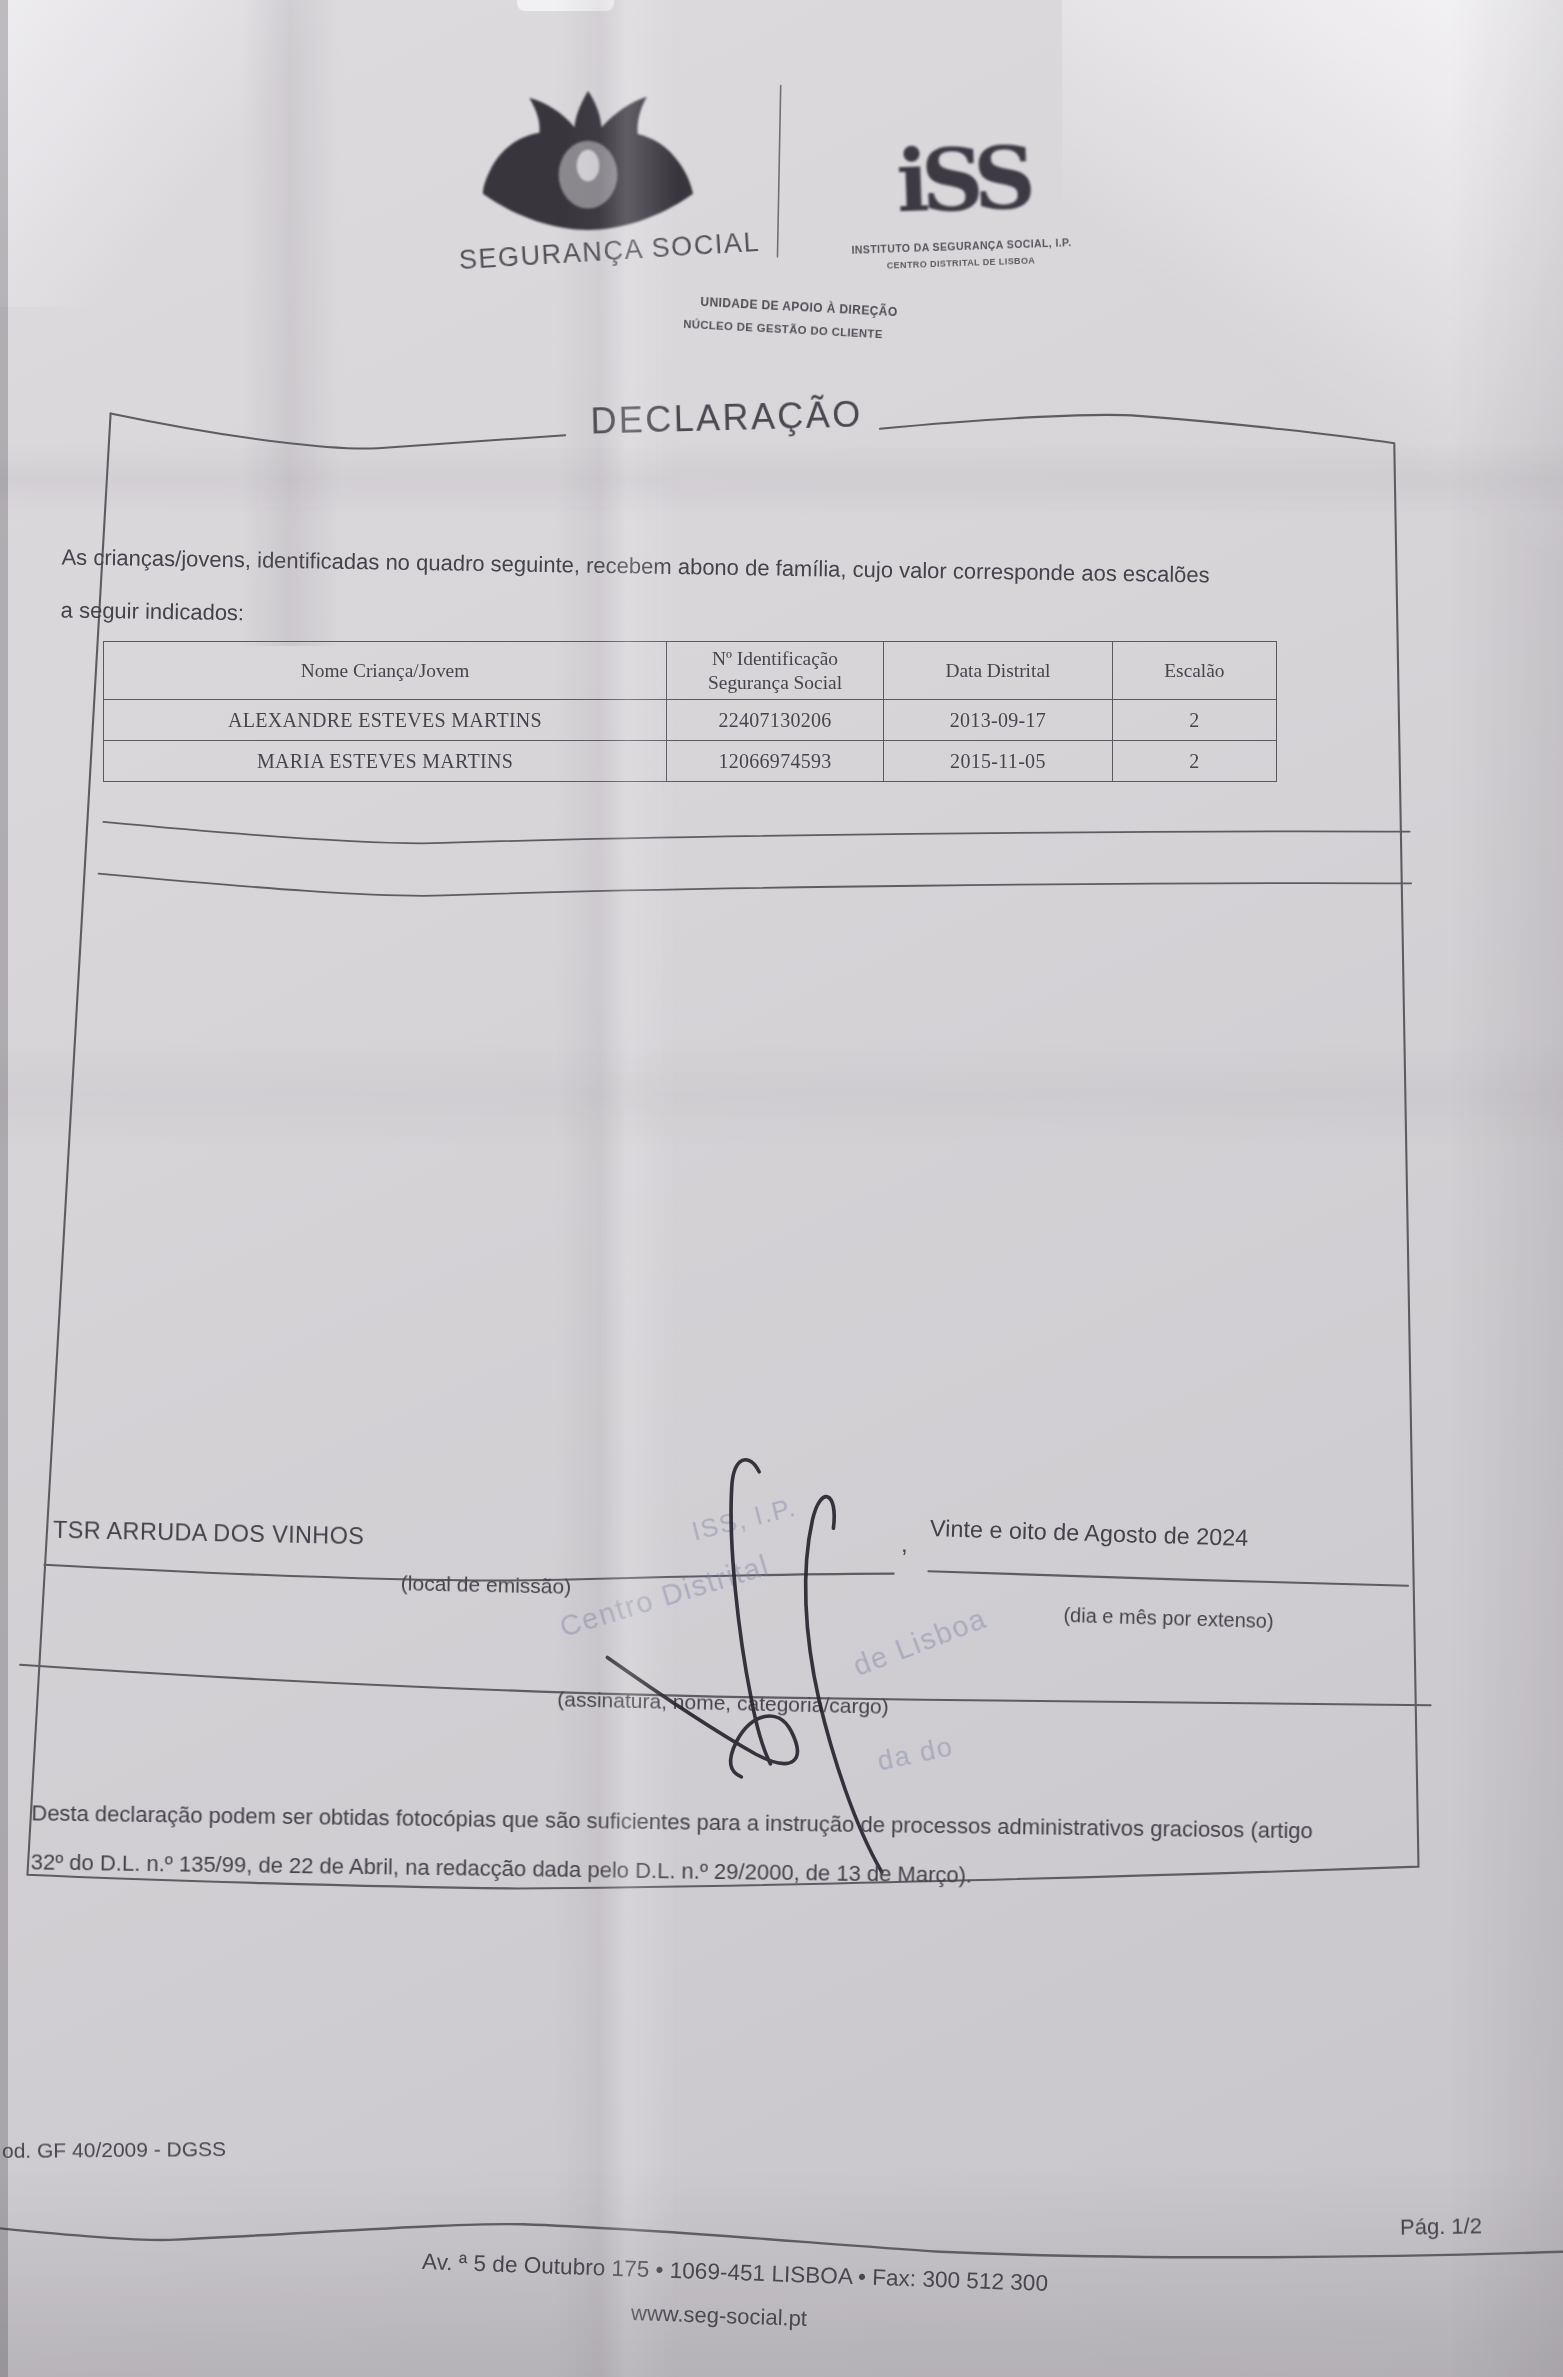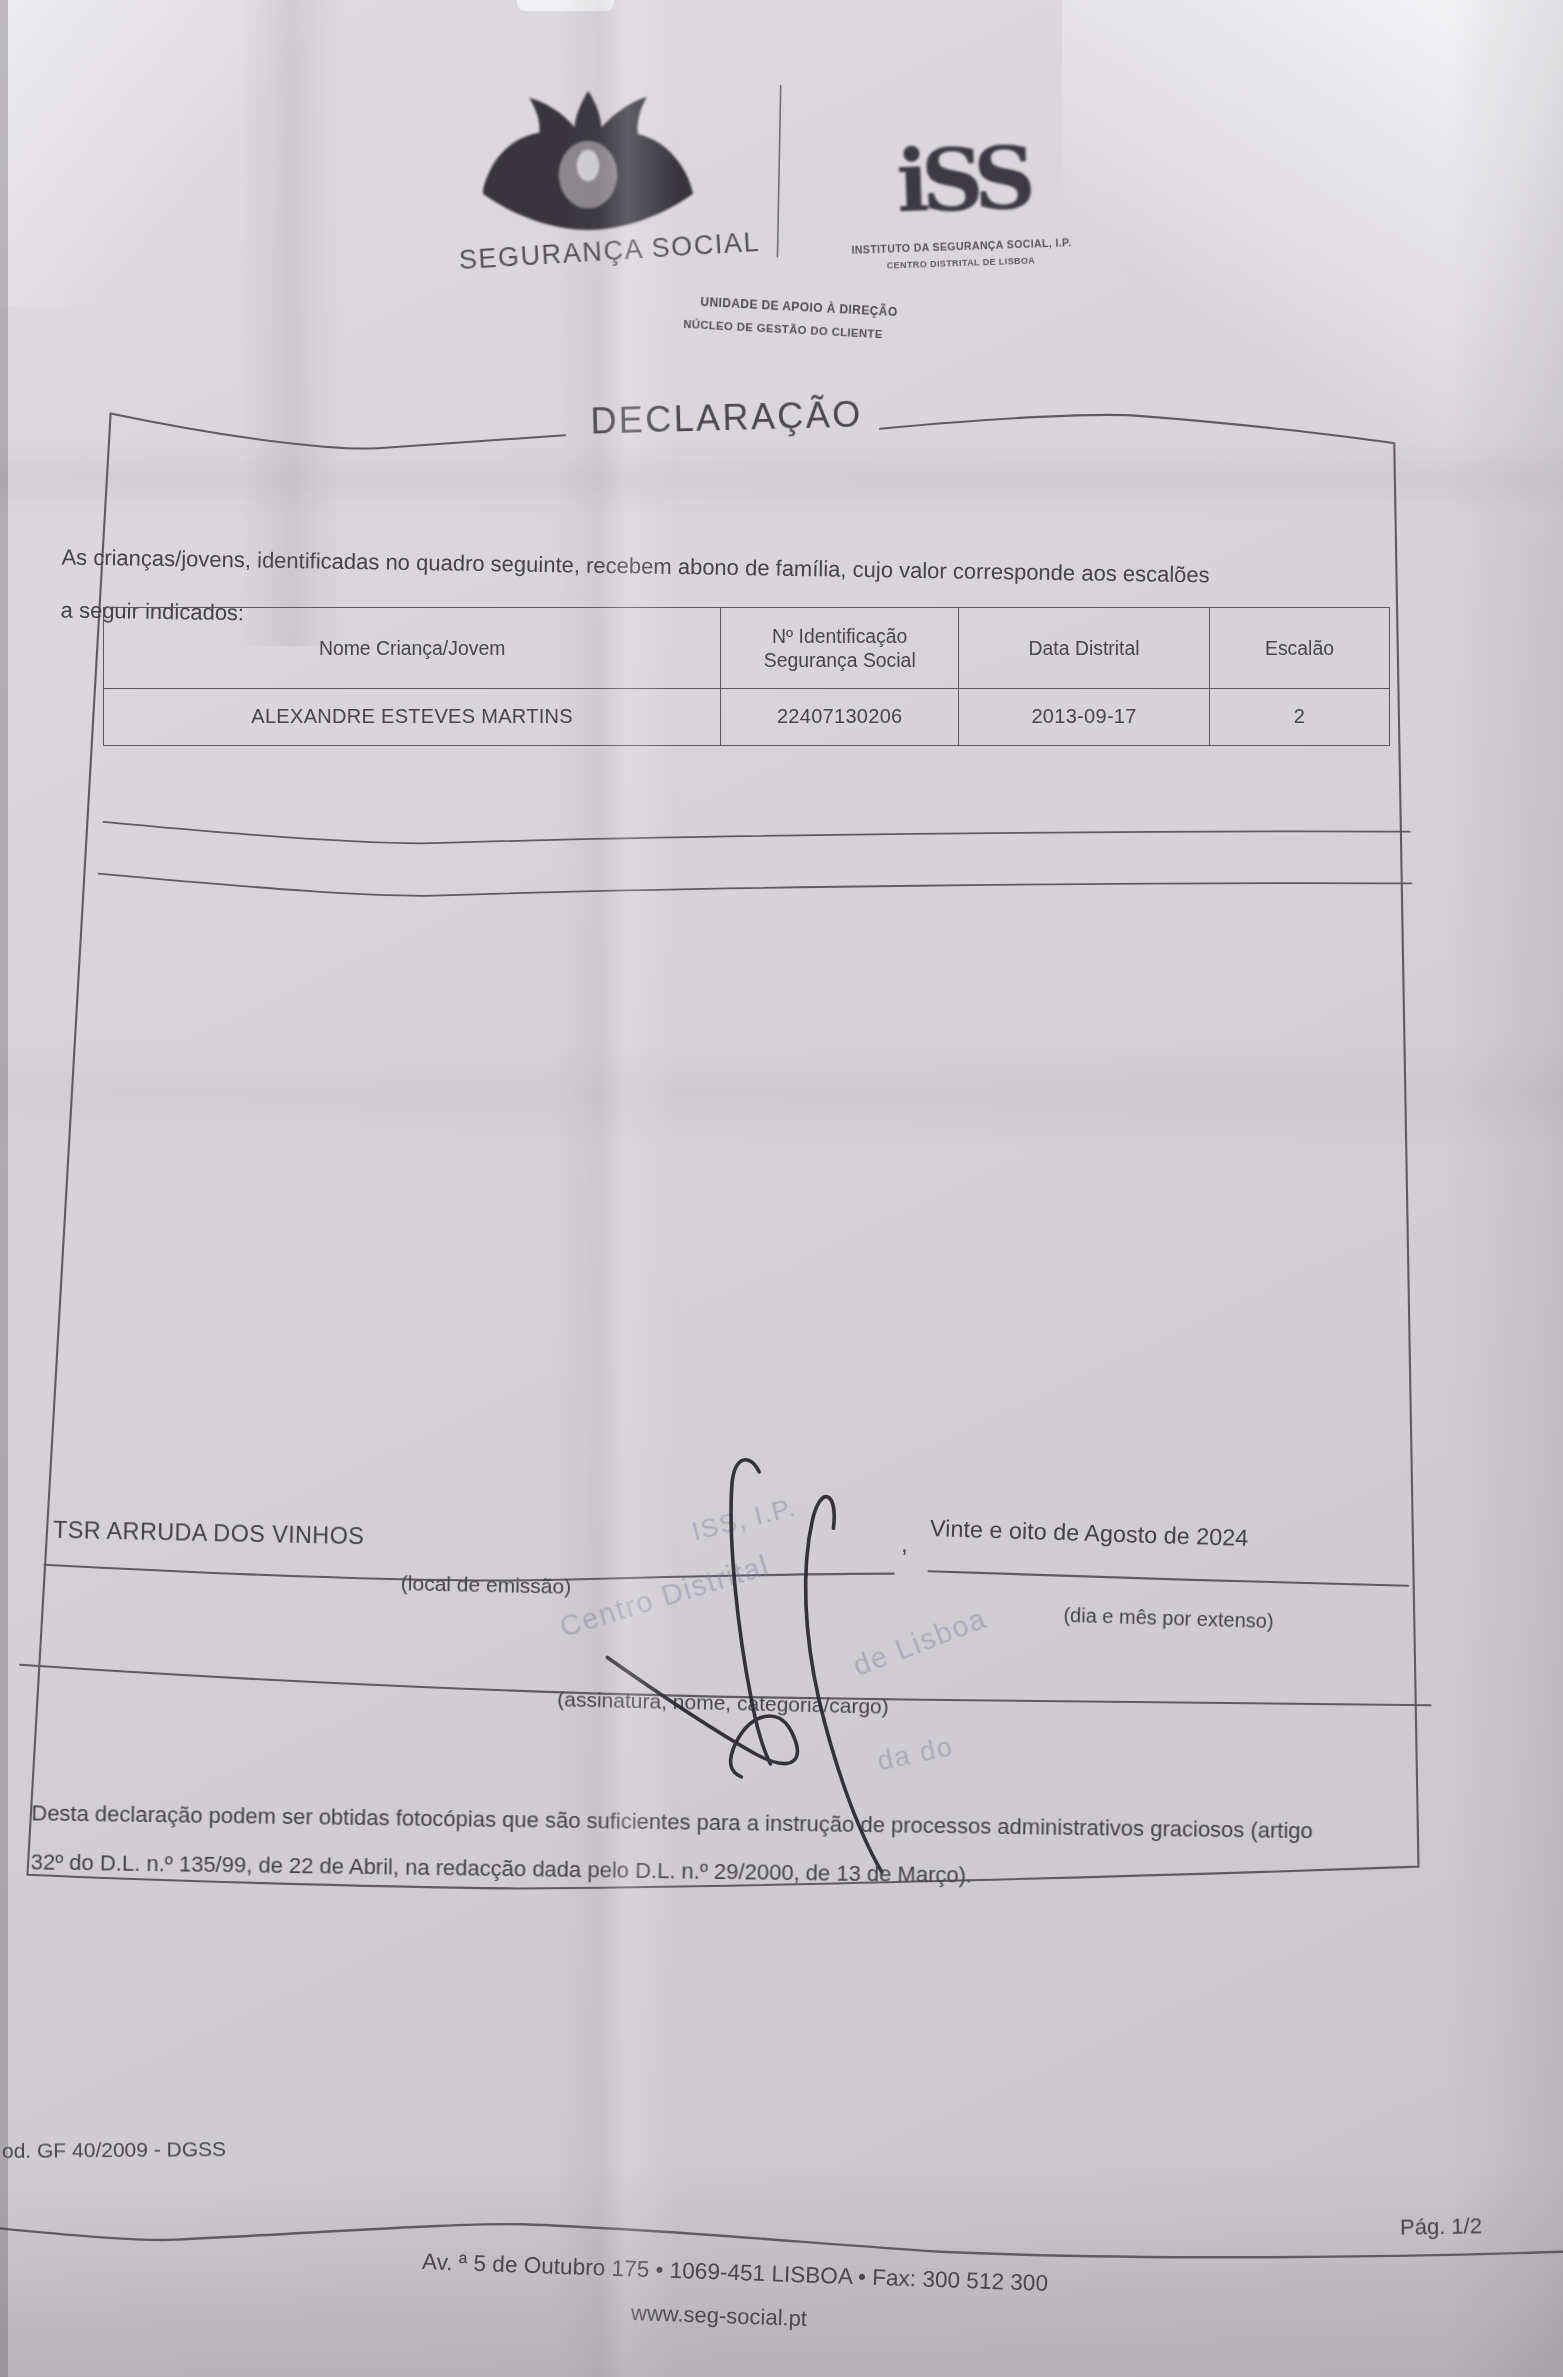--- a/index.html
+++ b/index.html
@@ -21,21 +21,21 @@
   .iss-l2{left:856px;top:258px;width:210px;text-align:center;font-size:9px;letter-spacing:0.4px;
     color:#5c5961;transform:rotate(-2deg);filter:blur(0.7px);font-weight:bold;}
   .unit1{left:670px;top:300px;width:258px;text-align:center;font-size:12px;letter-spacing:0.4px;
     color:#4e4b53;transform:rotate(3deg);filter:blur(0.6px);font-weight:bold;}
   .unit2{left:654px;top:323px;width:258px;text-align:center;font-size:11.3px;letter-spacing:0.4px;
     color:#535058;transform:rotate(3deg);filter:blur(0.6px);font-weight:bold;}
   
   .title{left:565px;top:397px;width:323px;text-align:center;font-size:36px;letter-spacing:2.4px;
     color:#4b4851;transform:rotate(-1.5deg);}
   .intro{left:61px;top:541px;width:1350px;font-size:22px;line-height:53px;transform:rotate(0.9deg);color:#45424b;}
-  .family-table{left:103px;top:607px;width:1287px;height:139px;}
+  .family-table{left:103px;top:641px;width:1174px;height:139px;font-family:Liberation Serif, serif;}
   table{width:100%;height:100%;border-collapse:collapse;}
   td,th{border:1.6px solid #5b5861;font-weight:normal;text-align:center;vertical-align:middle;
     color:#47444d;padding:0 4.8px;}
   th{font-size:19.4px;line-height:24px;height:57px;}
   td{font-size:20px;height:40px;letter-spacing:0.3px;}
   
   .place{left:53px;top:1520px;font-size:23.4px;letter-spacing:0.4px;transform:rotate(1.2deg);color:#44414a;}
   .comma{left:901px;top:1530px;font-size:24px;}
   .datet{left:930px;top:1520px;font-size:23.4px;transform:rotate(1.8deg);color:#44414a;}
   .cap-local{left:361px;top:1573px;width:250px;text-align:center;font-size:21px;transform:rotate(1.2deg);}
@@ -116,20 +116,26 @@
           </th>
           <th style="width:19.5%">Data Distrital</th>
           <th style="width:14%">Escalão</th>
         </tr>
         <tr>
           <td>ALEXANDRE ESTEVES MARTINS</td>
           <td>22407130206</td>
           <td>2013-09-17</td>
           <td>2</td>
         </tr>
+        <tr>
+          <td>MARIA ESTEVES MARTINS</td>
+          <td>12066974593</td>
+          <td>2015-11-05</td>
+          <td>2</td>
+        </tr>
       </tbody>
         </table>
     </div>
 
     <div class="abs place">TSR ARRUDA DOS VINHOS</div>
     <div class="abs comma">,</div>
     <div class="abs datet">Vinte e oito de Agosto de 2024</div>
     <div class="abs cap-local">(local de emissão)</div>
     <div class="abs cap-dia">(dia e mês por extenso)</div>
     <div class="abs cap-sig">(assinatura, nome, categoria/cargo)</div>

